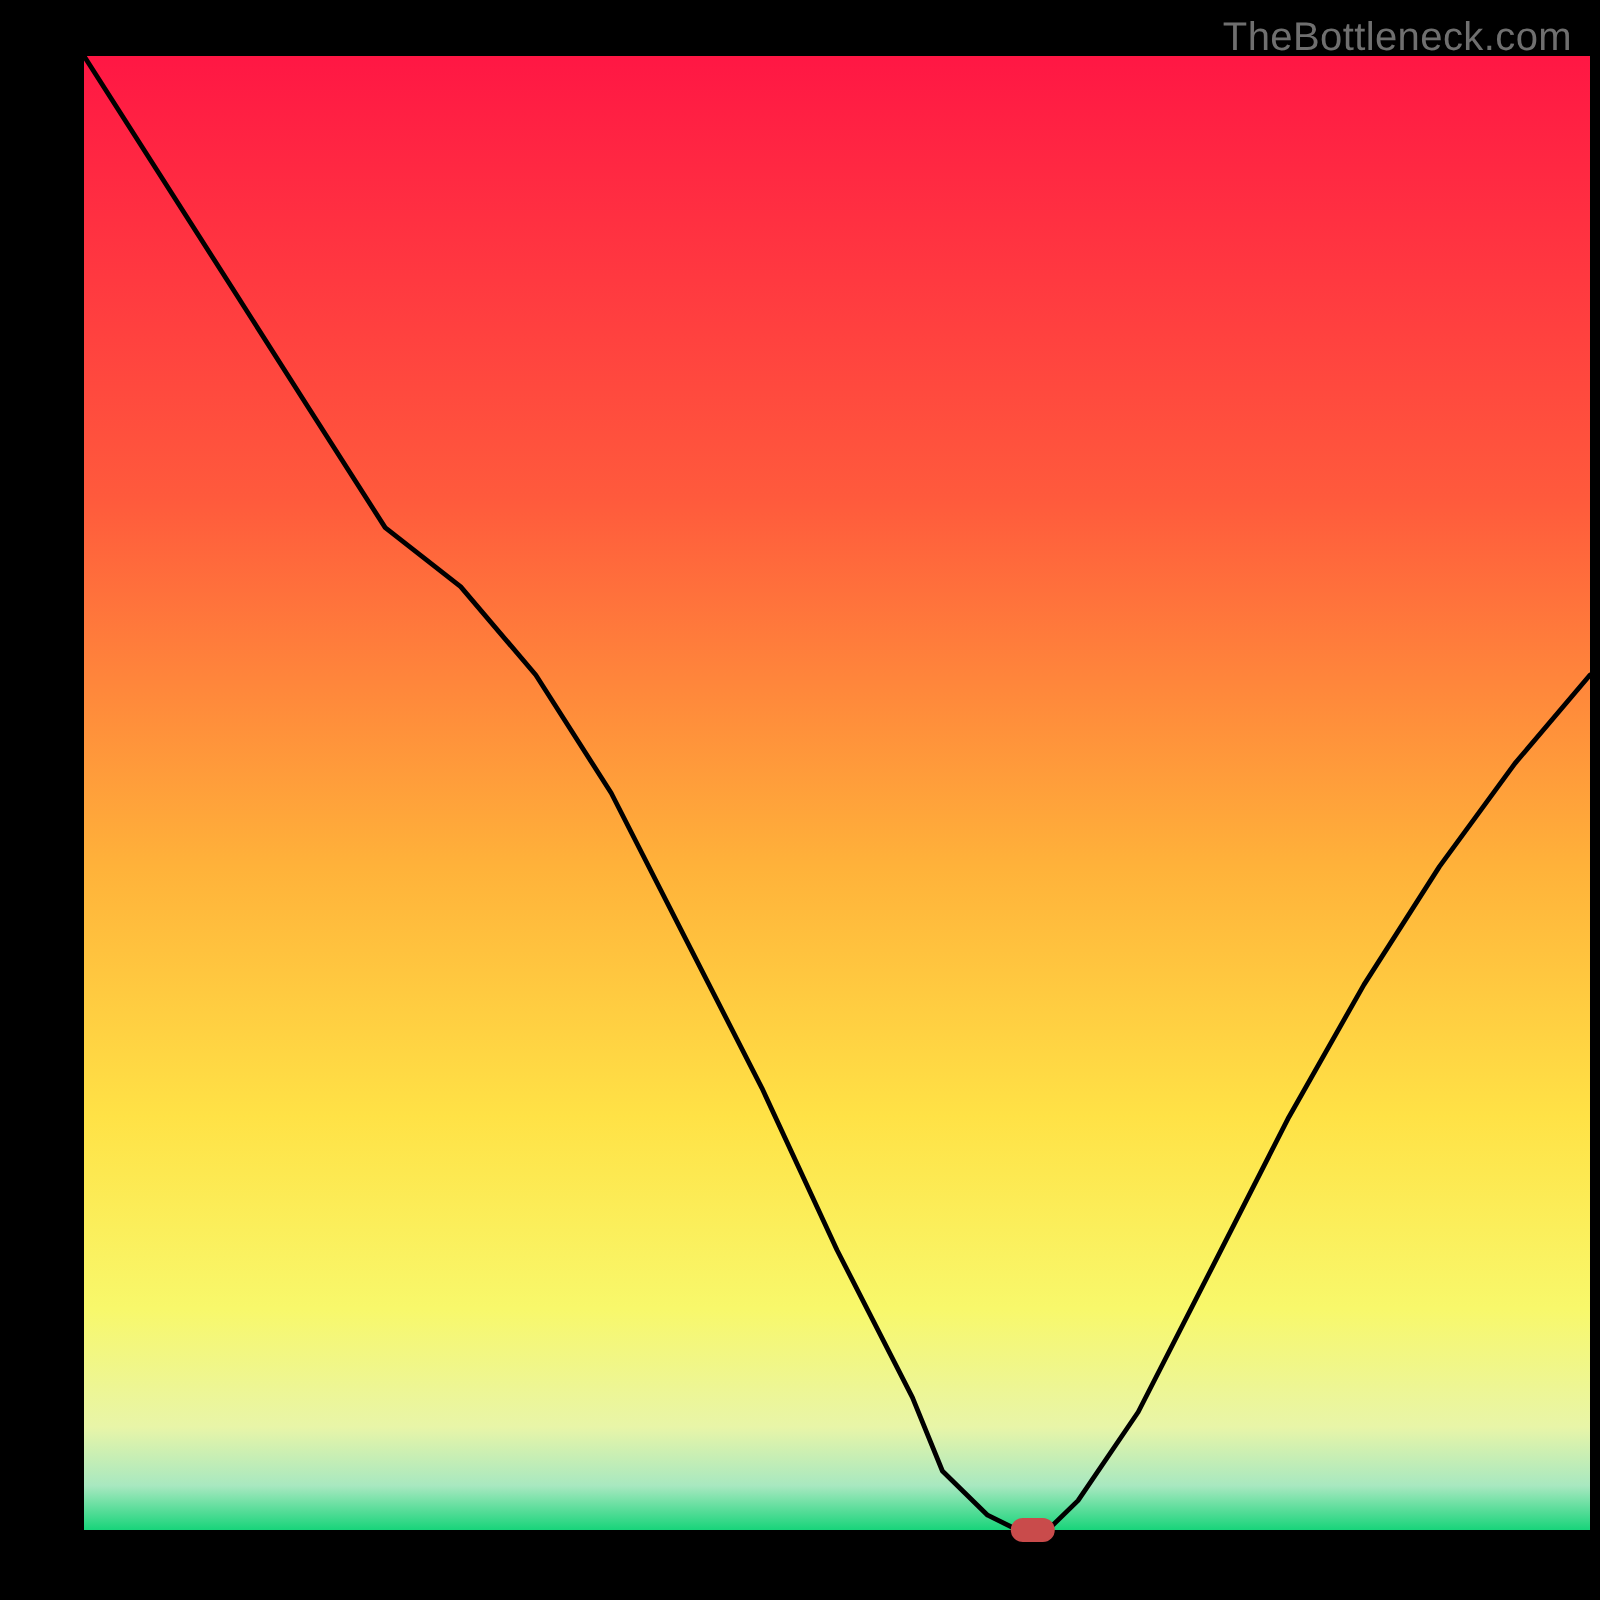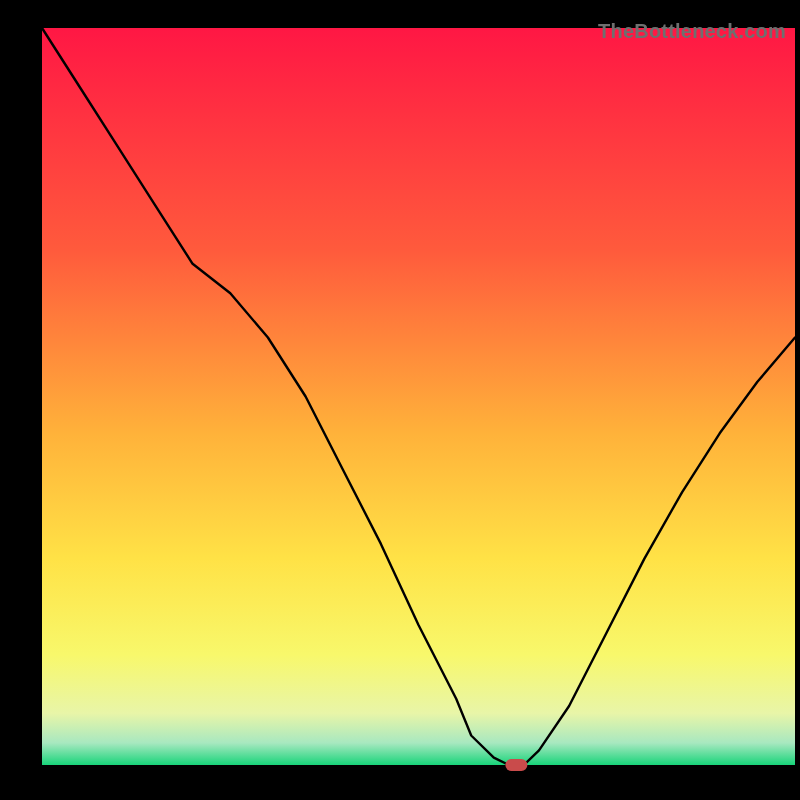--- a/index.html
+++ b/index.html
@@ -12,24 +12,24 @@
     font-family: Arial, Helvetica, sans-serif;
   }
   .frame {
     position: relative;
     width: 800px;
     height: 800px;
     background: #000;
   }
   .watermark {
     position: absolute;
-    top: 20px;
+    top: 8px;
     right: 14px;
     font-size: 20px;
-    font-weight: 700;
+    font-weight: 400;
     color: #6f6f6f;
     letter-spacing: 0.2px;
     font-family: Arial, Helvetica, sans-serif;
     z-index: 10;
   }
   svg {
     position: absolute;
     top: 0;
     left: 0;
   }

